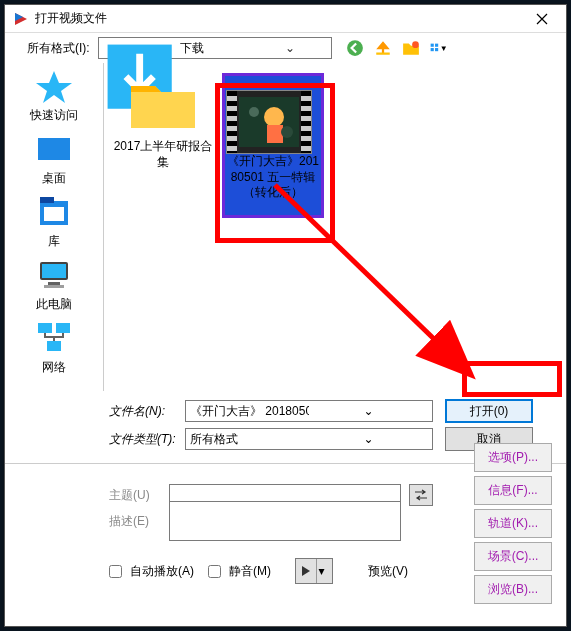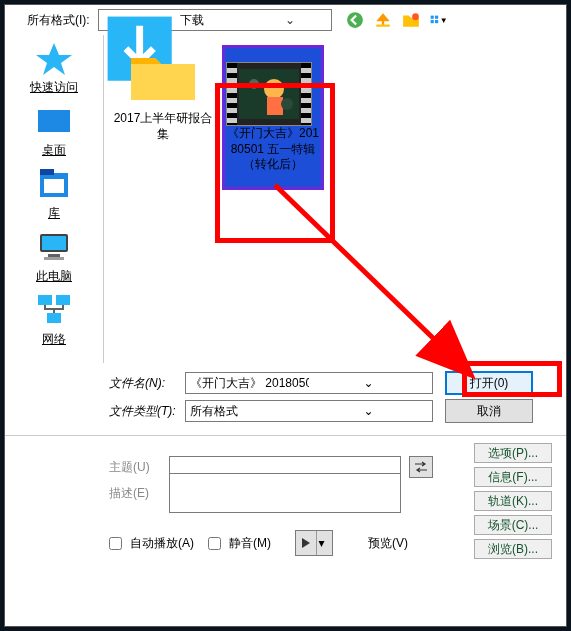--- a/index.html
+++ b/index.html
@@ -13,21 +13,21 @@
 .top-row label { margin-right: 4px; }
 .combo { display: flex; align-items: center; border: 1px solid #7a7a7a; height: 22px; background: #fff; padding: 0 4px; }
 .combo .dl-icon { width: 16px; height: 16px; margin-right: 4px; }
 .combo span { flex: 1; }
 .combo .drop { width: 14px; text-align: center; color: #333; }
 .look-combo { flex: 1; max-width: 234px; }
 .toolbar-icons { display: flex; gap: 10px; margin-left: 10px; align-items: center; }
 .toolbar-icons .ico { width: 18px; height: 18px; display: flex; align-items: center; justify-content: center; }
 .body-area { display: flex; height: 328px; }
 .places { width: 98px; padding: 6px 0; display: flex; flex-direction: column; align-items: center; gap: 8px; }
-.place { width: 80px; text-align: center; cursor: pointer; text-decoration: underline; }
+.place { width: 80px; text-align: center; cursor: pointer; }
 .place .picon { width: 40px; height: 34px; margin: 0 auto 4px; display: flex; align-items: center; justify-content: center; }
 .file-pane { flex: 1; border-left: 1px solid #ccc; padding: 10px 8px; display: flex; gap: 8px; align-items: flex-start; position: relative; }
 .file-item { width: 102px; text-align: center; }
 .file-item .thumb { width: 80px; height: 60px; margin: 0 auto 6px; display: flex; align-items: center; justify-content: center; }
 .file-item.selected { background: #1d4ed8; border: 3px solid #6d28d9; padding: 14px 1px; }
 .file-item .name { line-height: 1.3; word-break: break-all; }
 .folder-svg { width: 68px; height: 54px; }
 .video-thumb { width: 86px; height: 64px; background: #222; position: relative; border: 1px solid #888; display:flex; align-items:center; justify-content:center;}
 .video-thumb .strip { position: absolute; width: 10px; top: 0; bottom: 0; background: repeating-linear-gradient(to bottom, #000 0, #000 5px, #ccc 5px, #ccc 10px); }
 .video-thumb .strip.l { left: 0; } .video-thumb .strip.r { right: 0; }
@@ -50,26 +50,40 @@
 .form-row2 .field2 { flex: 1; height: 22px; border: 1px solid #7a7a7a; background: #fff; max-width: 232px; }
 .swap-btn { width: 24px; height: 22px; border: 1px solid #7a7a7a; background: #e1e1e1; display: flex; align-items: center; justify-content: center; margin-left: 4px; }
 .bottom-row { display: flex; align-items: center; padding: 16px 12px 8px 104px; gap: 4px; }
 .chk { display: flex; align-items: center; gap: 8px; margin-right: 10px; }
 .chk input { width: 13px; height: 13px; }
 .play-btn { width: 38px; height: 26px; border: 1px solid #7a7a7a; background: #e1e1e1; display: flex; align-items: center; justify-content: center; margin-left: 10px; }
 .play-btn .tri { width: 0; height: 0; border-left: 8px solid #333; border-top: 5px solid transparent; border-bottom: 5px solid transparent; }
 .play-btn .menu-drop { width: 10px; border-left: 1px solid #999; margin-left: 6px; height: 100%; display:flex;align-items:center;justify-content:center;}
 .preview-lbl { margin-left: 31px; }
 .right-btns { position: absolute; right: 14px; top: 438px; display:flex; flex-direction:column; gap:4px;}
-.right-btns .btn2b { width: 78px; height: 20px; border: 1px solid #aaa; background: #f0f0f0; color: #14532d; display: flex; align-items: center; justify-content: center;}
+.right-btns .btn2b { width: 78px; height: 29px; border: 1px solid #aaa; background: #f0f0f0; color: #a21caf; display: flex; align-items: center; justify-content: center;}
 </style>
 </head>
 <body>
 
 <div class="dialog">
+  <div class="titlebar">
+    <span class="app-icon">
+      <svg viewBox="0 0 16 16">
+          <polygon points="2,2 14,8 2,14" fill="#d32f2f"></polygon>
+          <polygon points="2,2 10,6 2,10" fill="#1976d2"></polygon>
+        </svg>
+    </span>
+    <span class="title">打开视频文件</span>
+    <div class="close">
+      <svg width="12" height="12" viewBox="0 0 12 12">
+          <path d="M1 1 L11 11 M11 1 L1 11" stroke="currentColor" stroke-width="1.2"></path>
+        </svg>
+    </div>
+  </div>
 
   <div class="top-row">
     <label>所有格式(I):</label>
     <div class="combo look-combo">
       <span class="dl-icon">
         <svg viewBox="0 0 16 16">
             <rect x="1" y="1" width="14" height="14" fill="#29b6f6"></rect>
             <path d="M8 3 L8 10 M5 8 L8 11 L11 8" stroke="#fff" stroke-width="1.5" fill="none"></path>
           </svg>
       </span>

